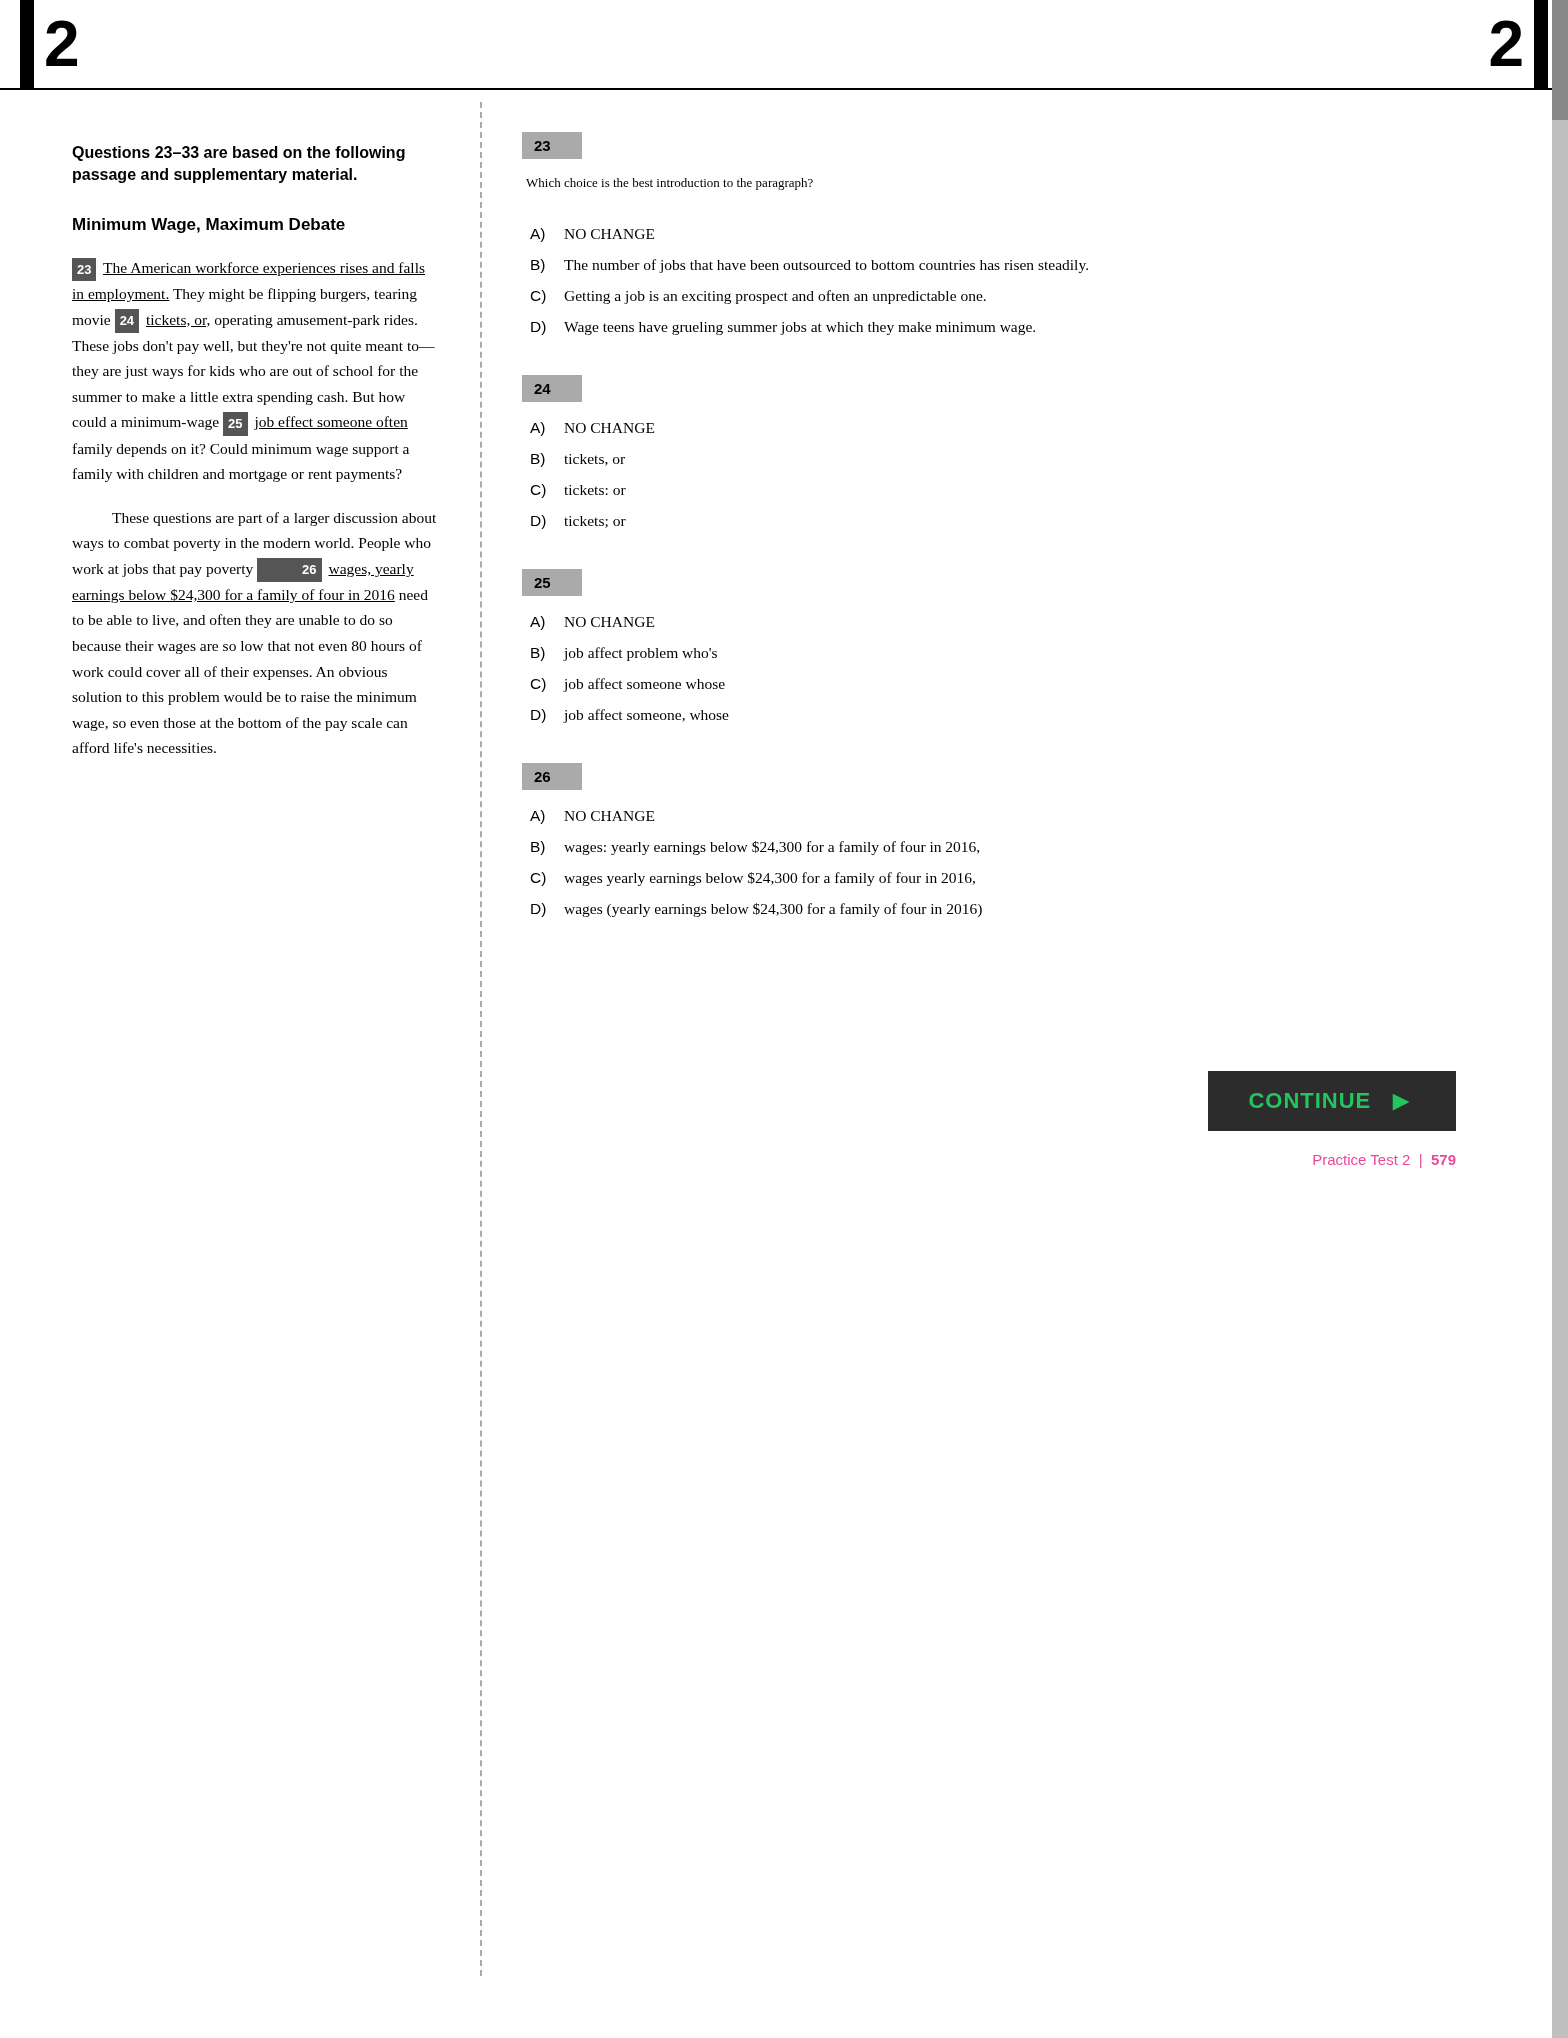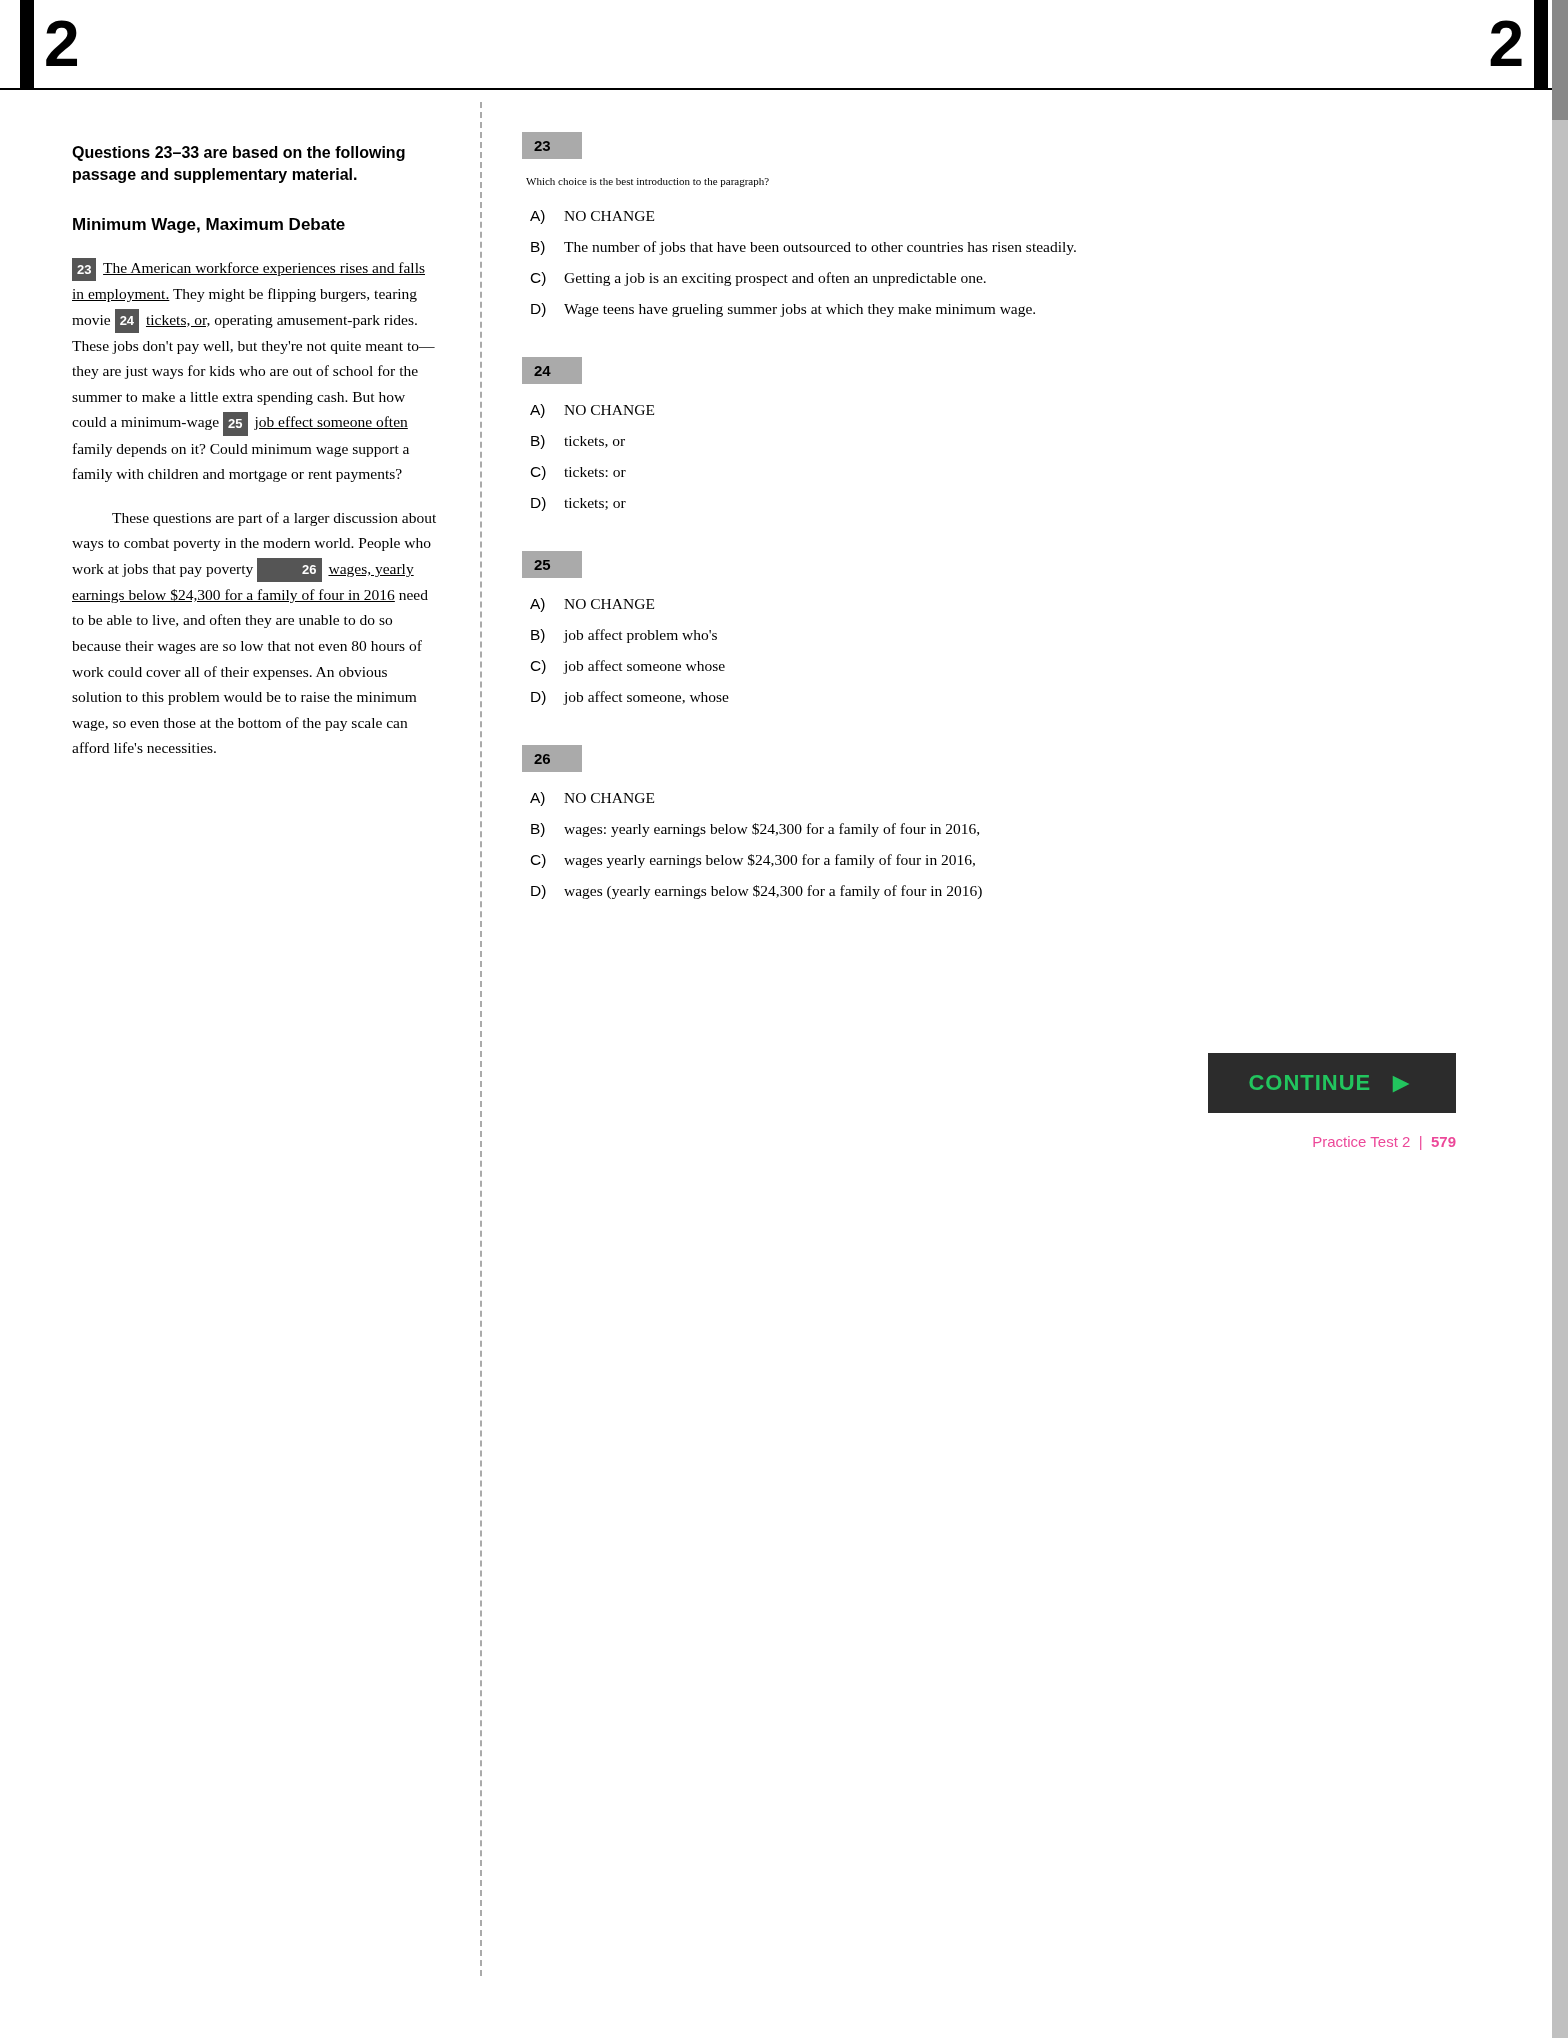--- a/index.html
+++ b/index.html
@@ -125,23 +125,23 @@
       font-size: 15px;
       font-weight: bold;
       font-family: Arial, sans-serif;
       padding: 5px 12px;
       margin-bottom: 14px;
       display: inline-block;
       min-width: 60px;
     }
 
     .question-text {
-      font-size: 11px;
+      font-size: 13px;
       font-family: Georgia, serif;
-      margin-bottom: 14px;
+      margin-bottom: 29px;
       line-height: 1.5;
       margin-left: 4px;
     }
 
     .answer-options {
       list-style: none;
       padding: 0;
       margin: 0;
     }
 
@@ -273,21 +273,21 @@
     <div class="question-block">
       <div class="question-header">23</div>
       <p class="question-text">Which choice is the best introduction to the paragraph?</p>
       <ul class="answer-options">
         <li class="answer-option">
           <span class="answer-letter">A)</span>
           <span class="answer-text">NO CHANGE</span>
         </li>
         <li class="answer-option">
           <span class="answer-letter">B)</span>
-          <span class="answer-text">The number of jobs that have been outsourced to other countries has risen steadily.</span>
+          <span class="answer-text">The number of jobs that have been outsourced to bottom countries has risen steadily.</span>
         </li>
         <li class="answer-option">
           <span class="answer-letter">C)</span>
           <span class="answer-text">Getting a job is an exciting prospect and often an unpredictable one.</span>
         </li>
         <li class="answer-option">
           <span class="answer-letter">D)</span>
           <span class="answer-text">Wage teens have grueling summer jobs at which they make minimum wage.</span>
         </li>
       </ul>

